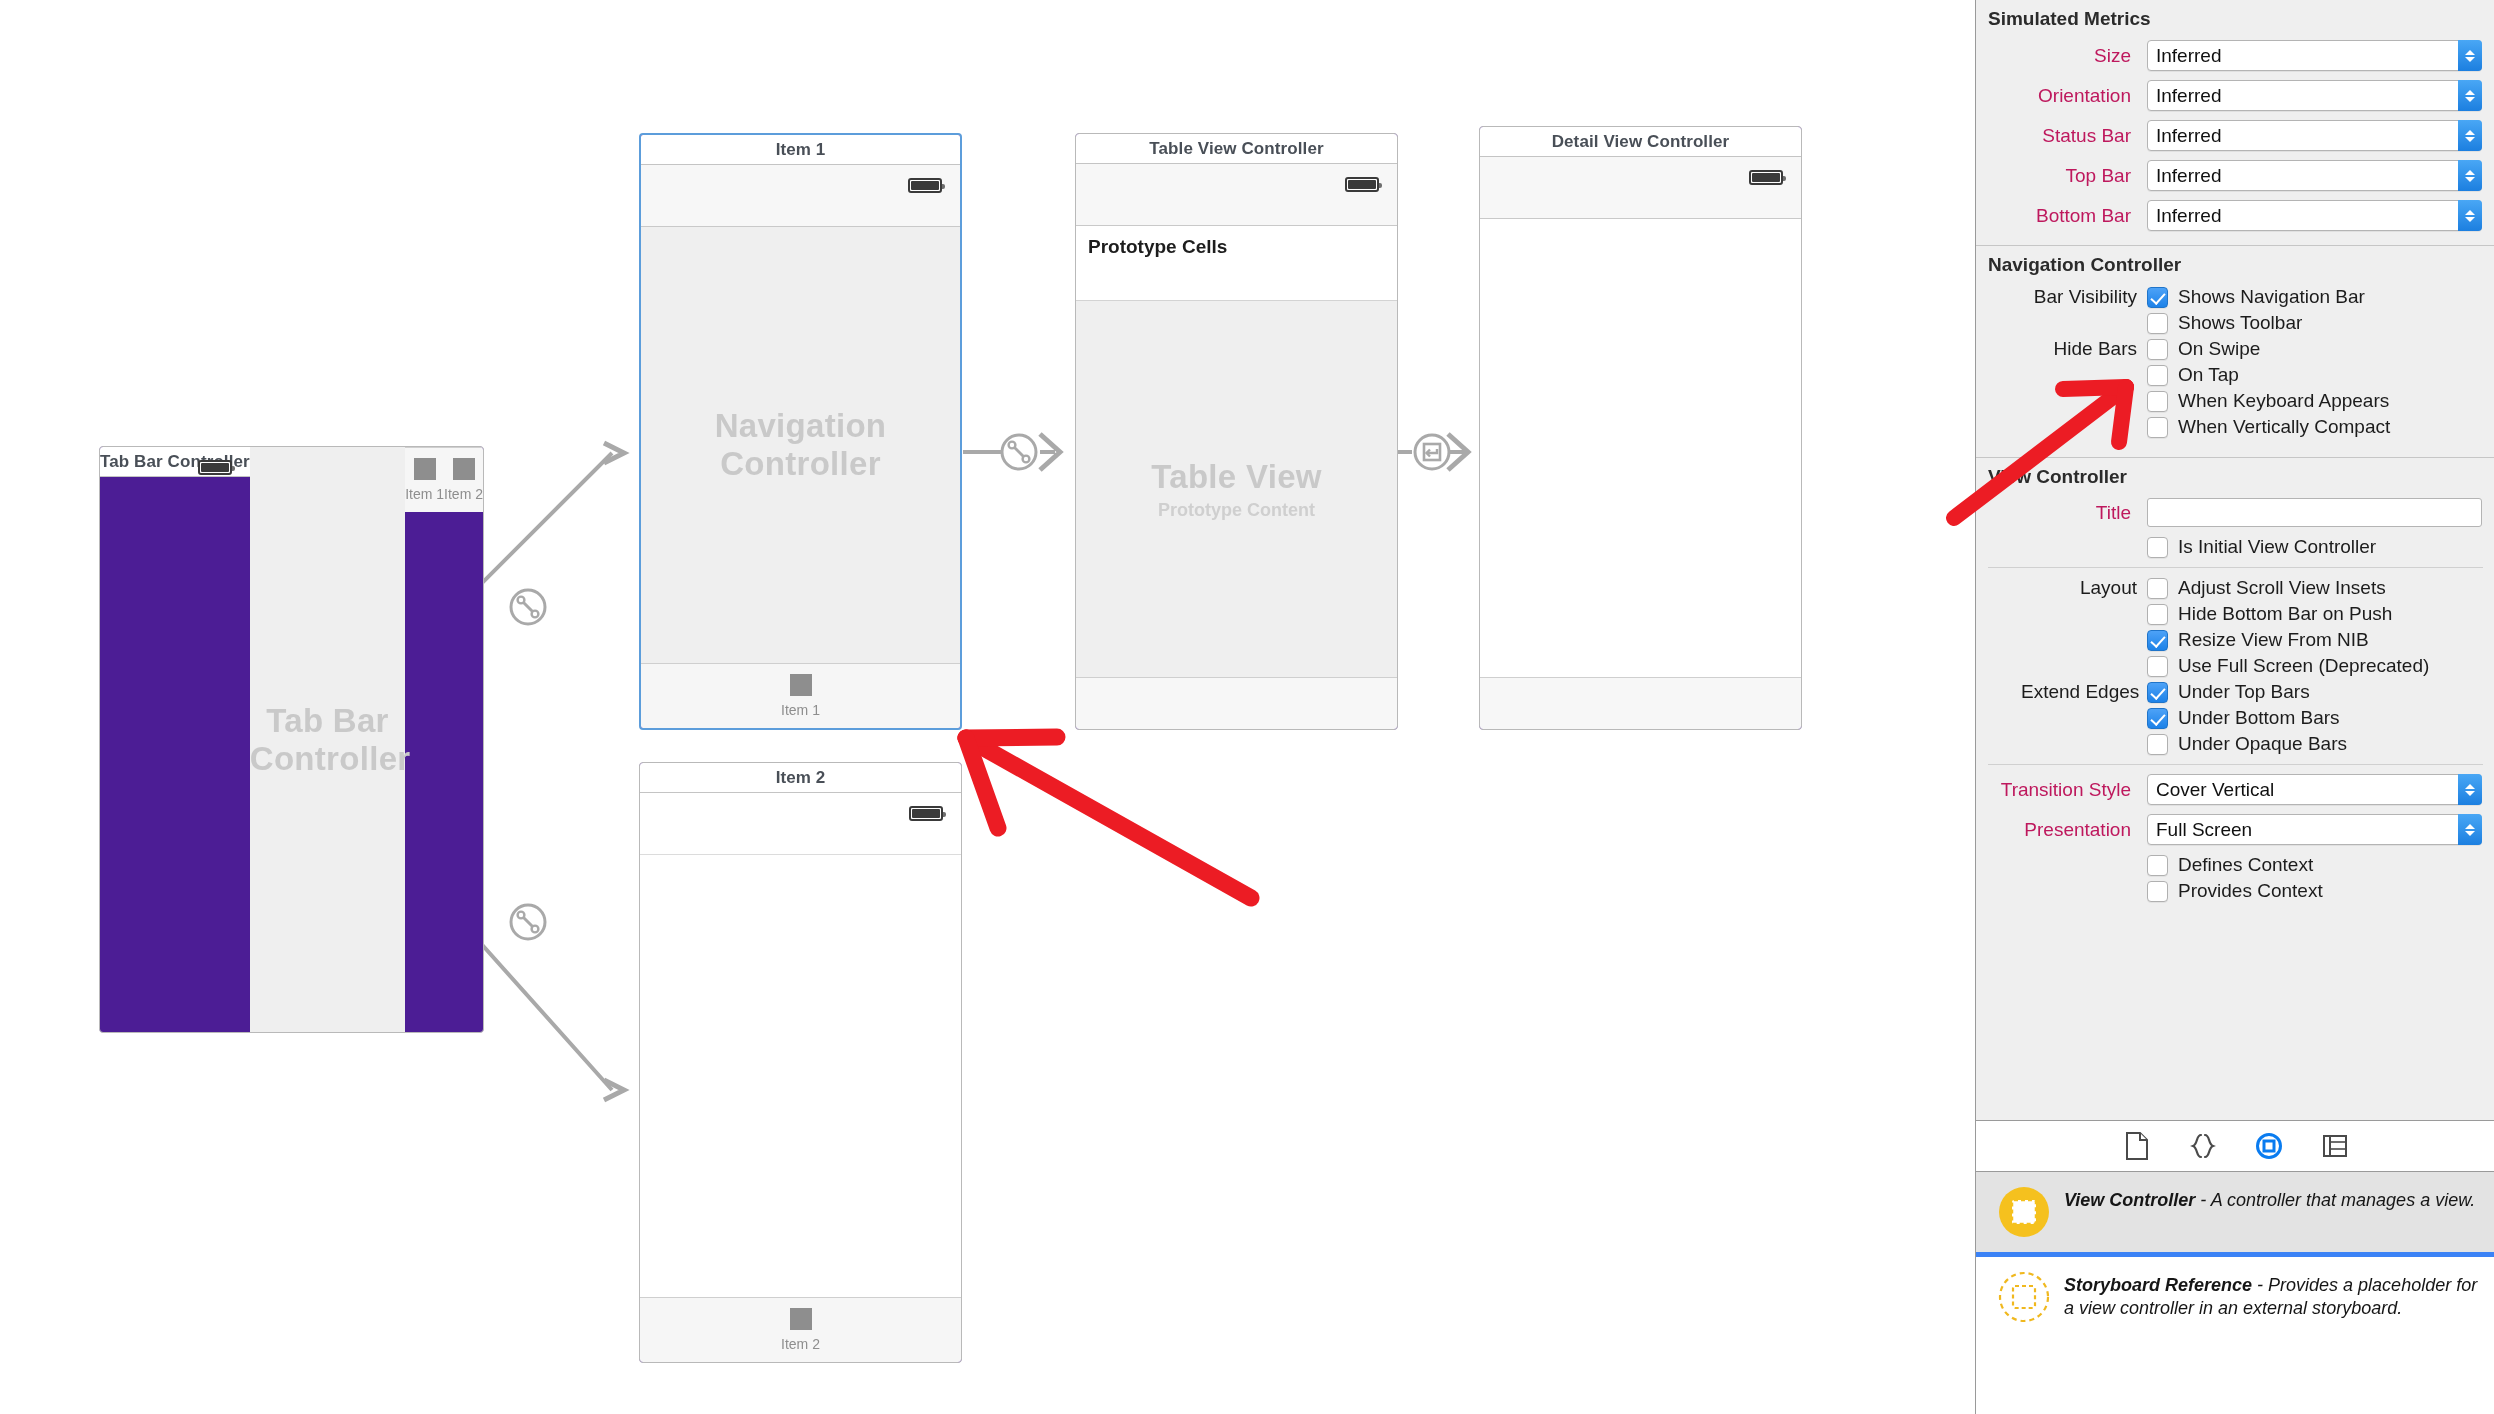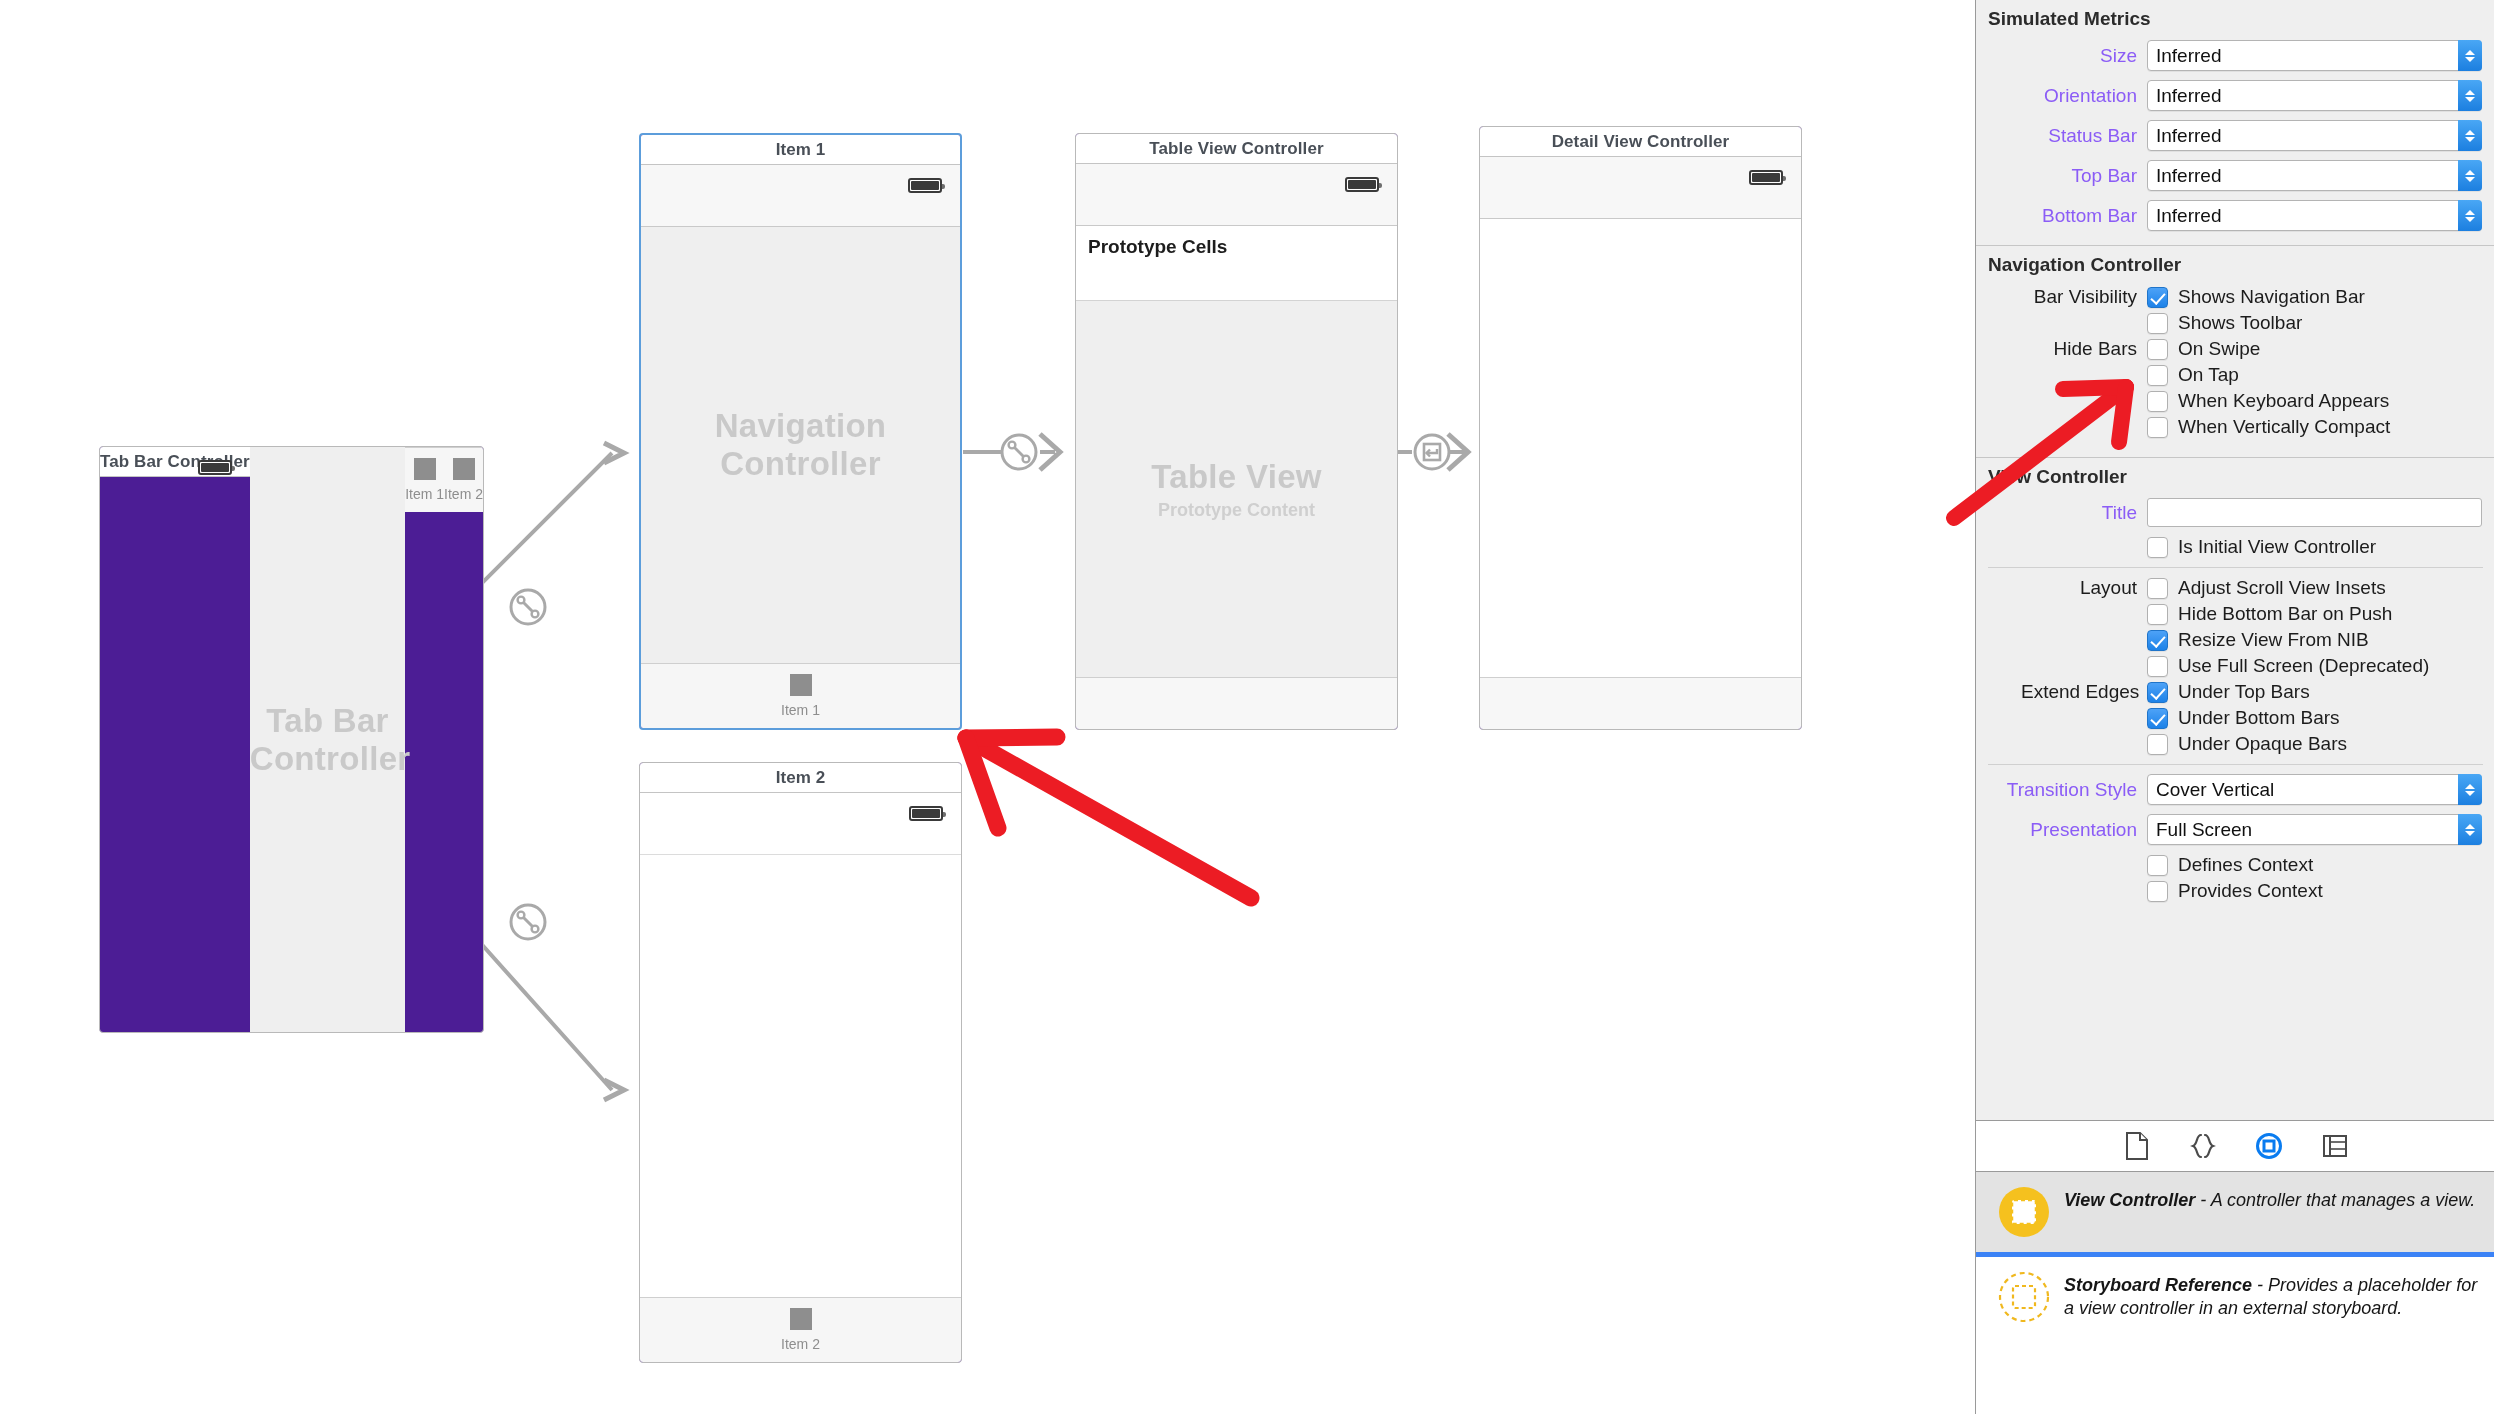--- a/index.html
+++ b/index.html
@@ -121,22 +121,22 @@
 
   .insp-section-title {
     font-size: 19px; font-weight: bold; color: #2b2b2b;
     padding: 8px 0 10px 12px;
   }
   .insp-divider { height: 1px; background: #c6c6c6; margin: 6px 0 0 0; }
   .insp-divider.inset { margin: 9px 12px 9px 12px; background: #d0d0d0; }
 
   .insp-row { display: flex; align-items: center; margin-bottom: 9px; }
   .insp-label {
-    width: 171px; text-align: right; padding-right: 10px;
-    font-size: 19px; color: #8b5cf6; white-space: nowrap;
+    width: 171px; text-align: right; padding-right: 16px;
+    font-size: 19px; color: #be185d; white-space: nowrap;
   }
   .insp-field { flex: 1; margin-right: 13px; }
 
   .popup {
     position: relative;
     height: 31px;
     background: #ffffff;
     border: 1px solid #b4b4b4;
     border-radius: 4px;
     display: flex; align-items: center;

